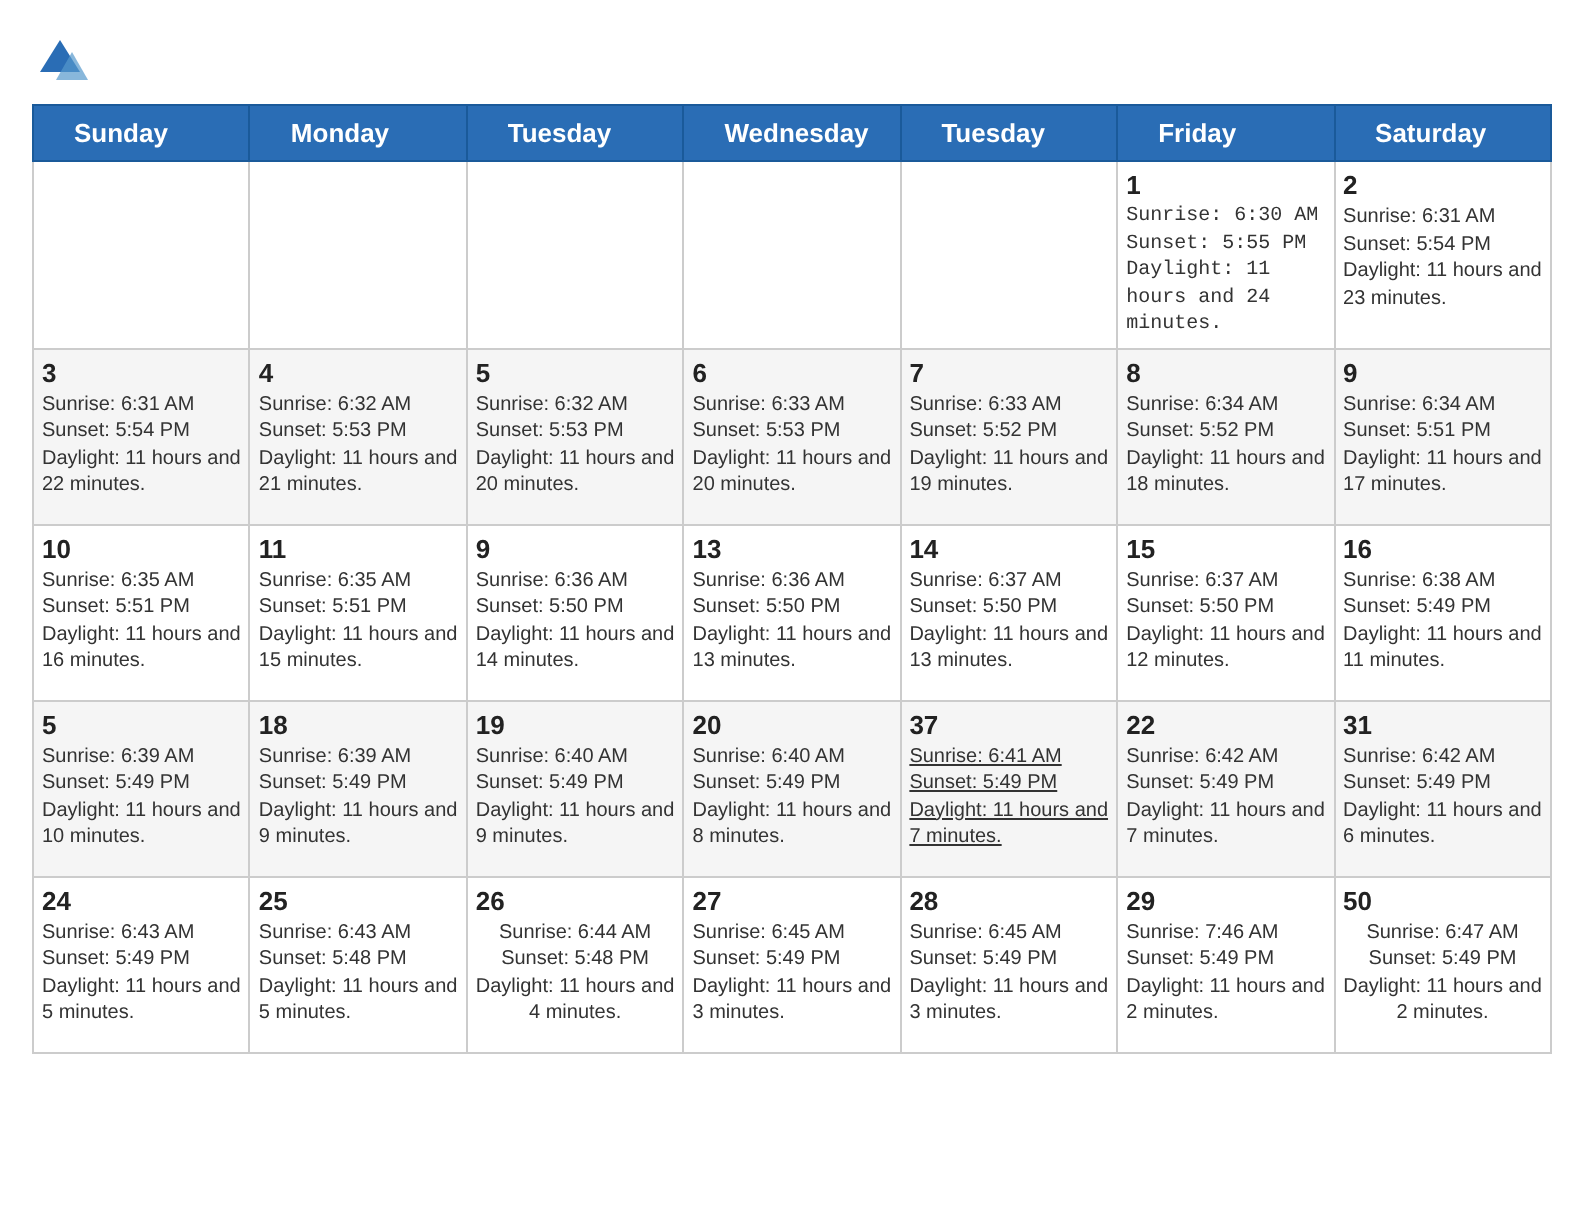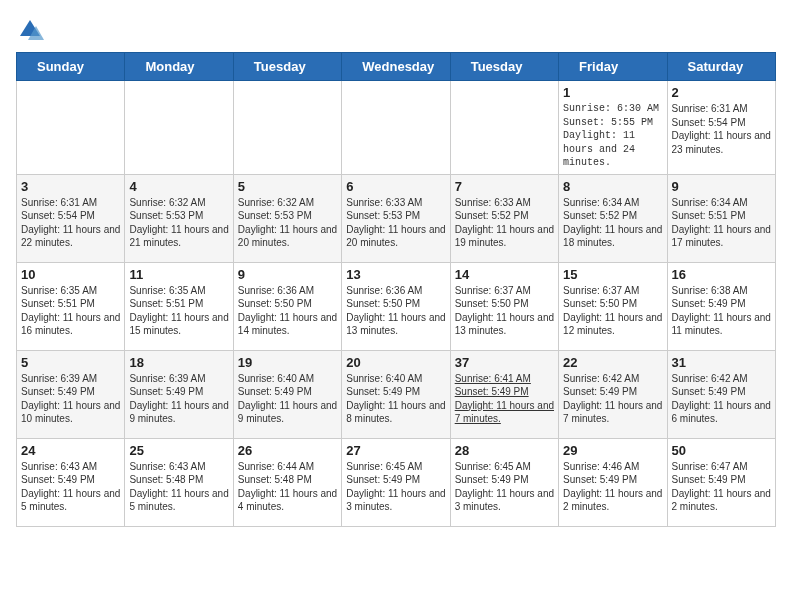--- a/index.html
+++ b/index.html
@@ -285,43 +285,43 @@
 Daylight: 11 hours and 5 minutes.</div>
         </td>
         <td>
           <span class="day-number">25</span>
           <div class="day-info" style="white-space: pre-line;">Sunrise: 6:43 AM
 Sunset: 5:48 PM
 Daylight: 11 hours and 5 minutes.</div>
         </td>
         <td>
           <span class="day-number">26</span>
-          <div class="day-info" style="white-space: pre-line;">Sunrise: 6:44 AM
+          <div class="day-info" style="white-space: pre-line; text-align: center;">Sunrise: 6:44 AM
 Sunset: 5:48 PM
 Daylight: 11 hours and 4 minutes.</div>
         </td>
         <td>
           <span class="day-number">27</span>
           <div class="day-info" style="white-space: pre-line;">Sunrise: 6:45 AM
 Sunset: 5:49 PM
 Daylight: 11 hours and 3 minutes.</div>
         </td>
         <td>
           <span class="day-number">28</span>
           <div class="day-info" style="white-space: pre-line;">Sunrise: 6:45 AM
 Sunset: 5:49 PM
 Daylight: 11 hours and 3 minutes.</div>
         </td>
         <td>
           <span class="day-number">29</span>
-          <div class="day-info" style="white-space: pre-line;">Sunrise: 4:46 AM
+          <div class="day-info" style="white-space: pre-line;">Sunrise: 7:46 AM
 Sunset: 5:49 PM
 Daylight: 11 hours and 2 minutes.</div>
         </td>
         <td>
           <span class="day-number">50</span>
-          <div class="day-info" style="white-space: pre-line;">Sunrise: 6:47 AM
+          <div class="day-info" style="white-space: pre-line; text-align: center;">Sunrise: 6:47 AM
 Sunset: 5:49 PM
 Daylight: 11 hours and 2 minutes.</div>
         </td>
       </tr>
     </tbody>
 </table>
 
 </body></html>

